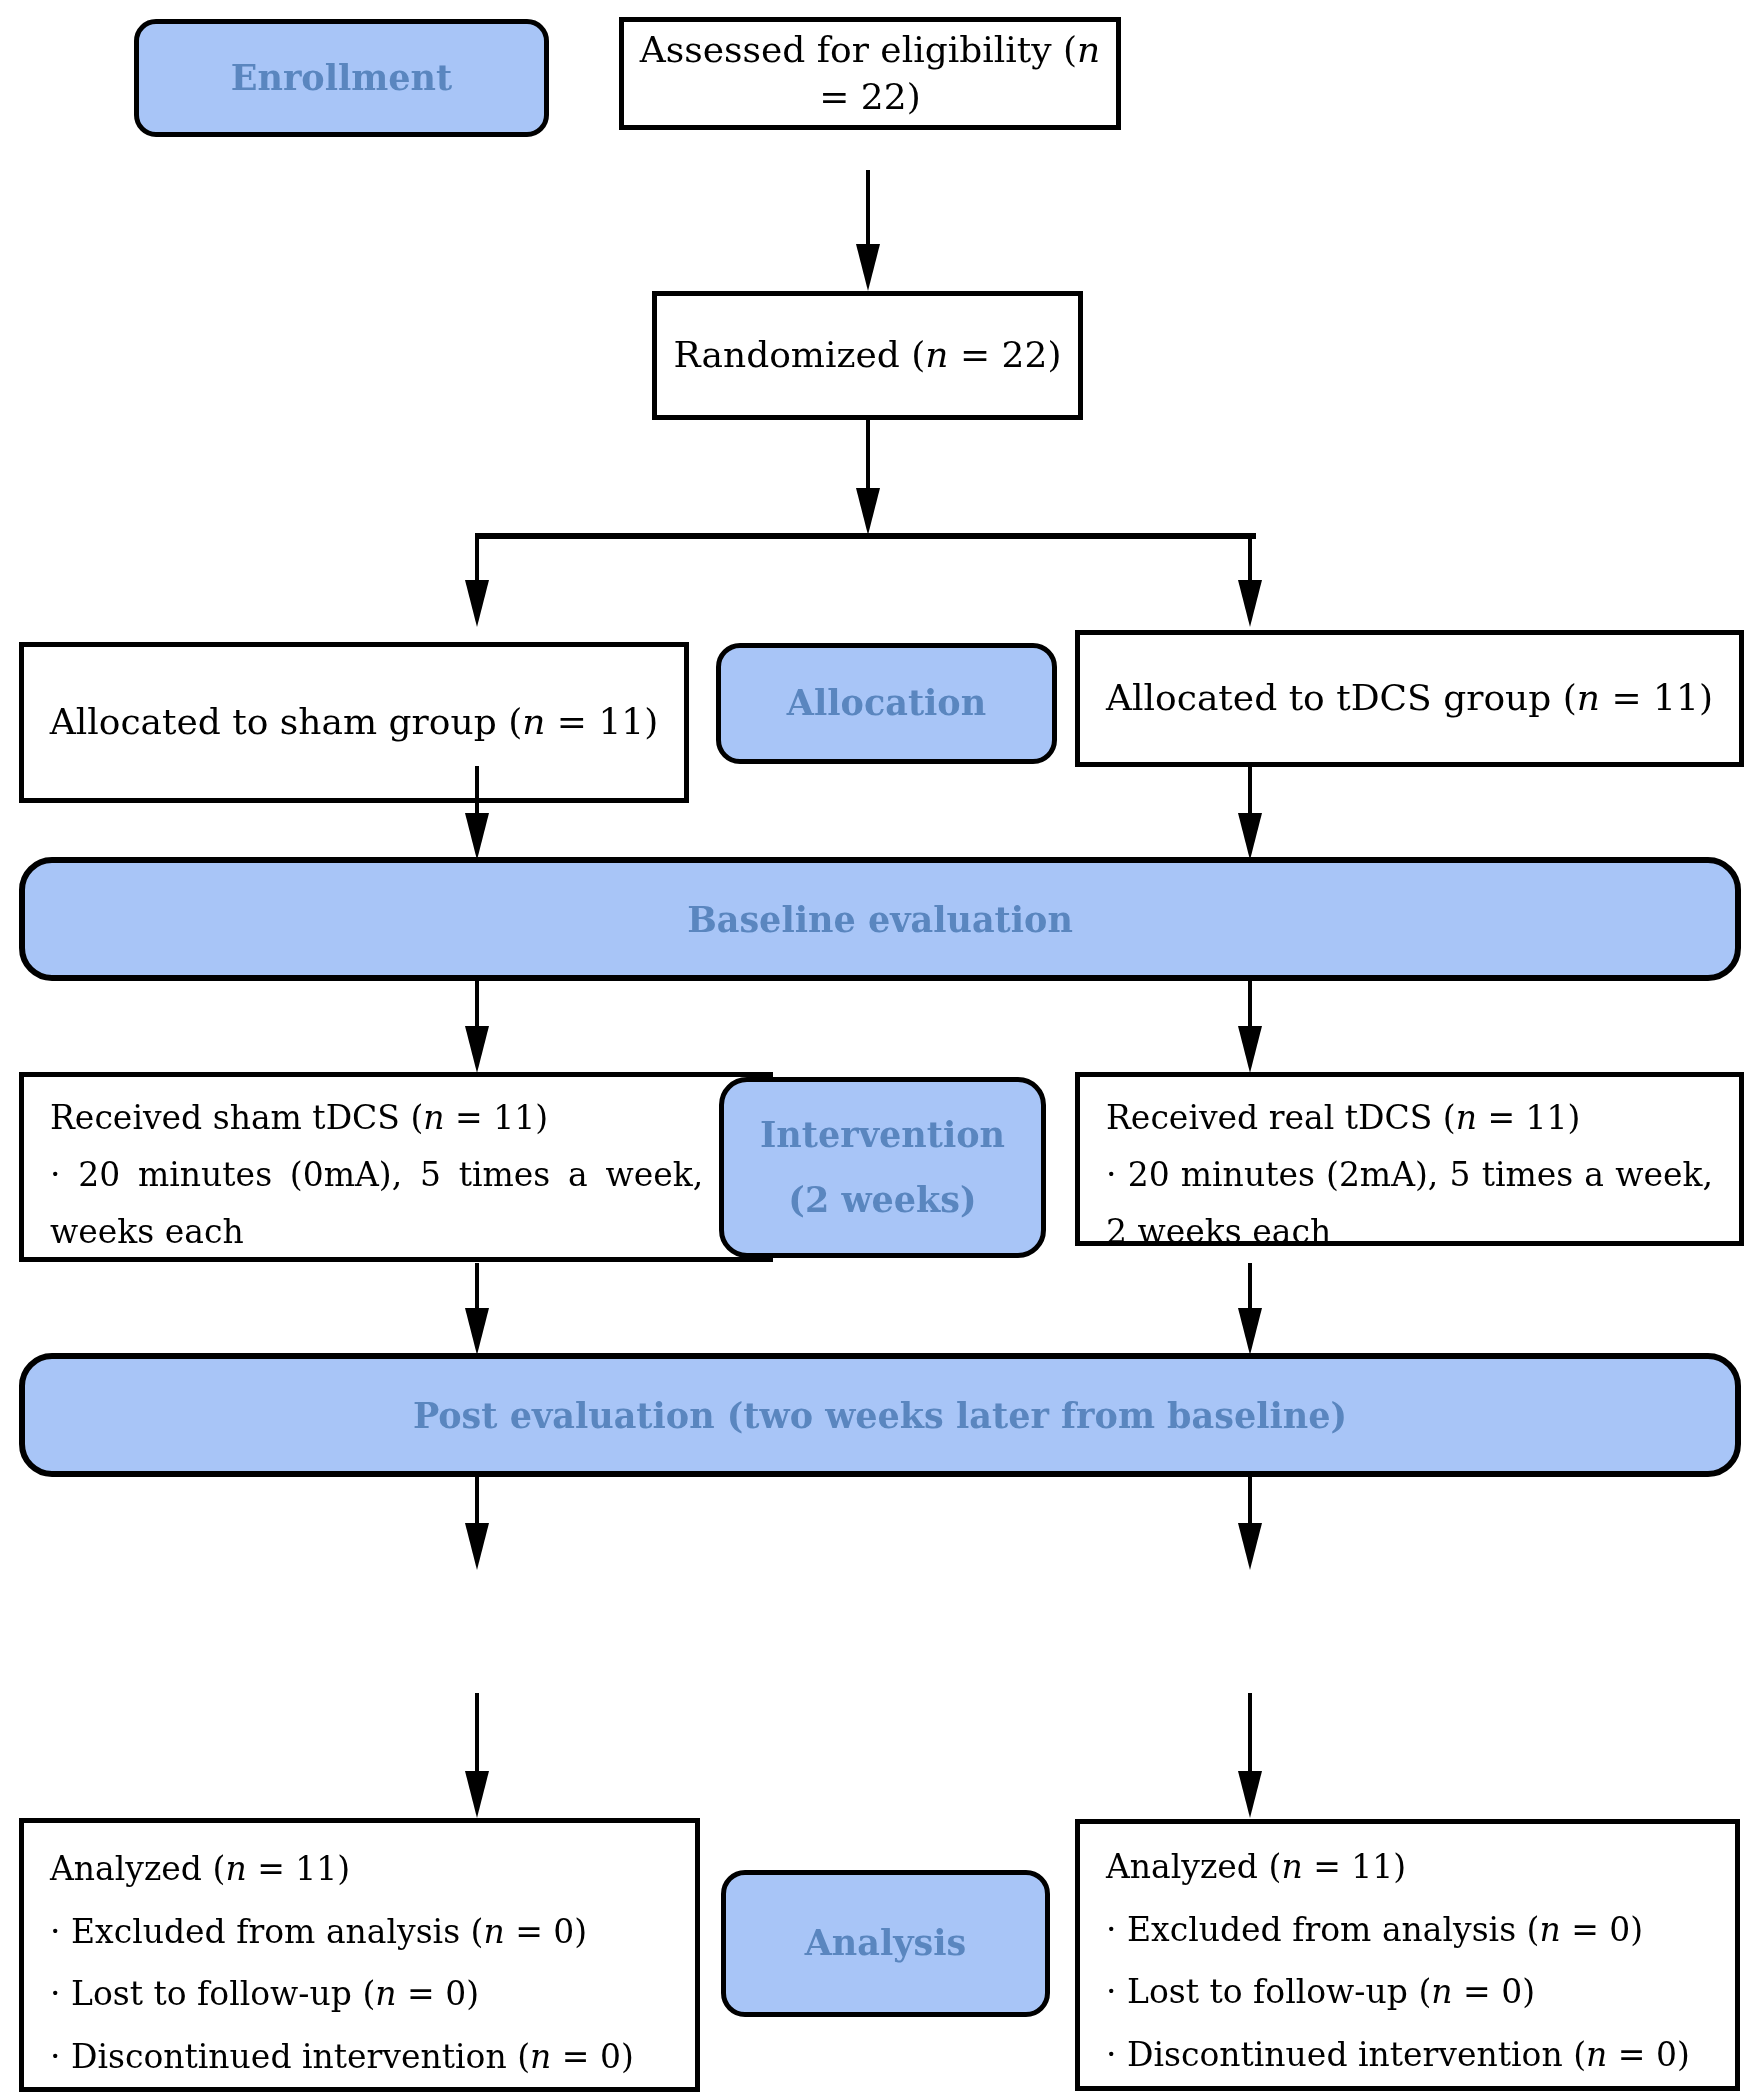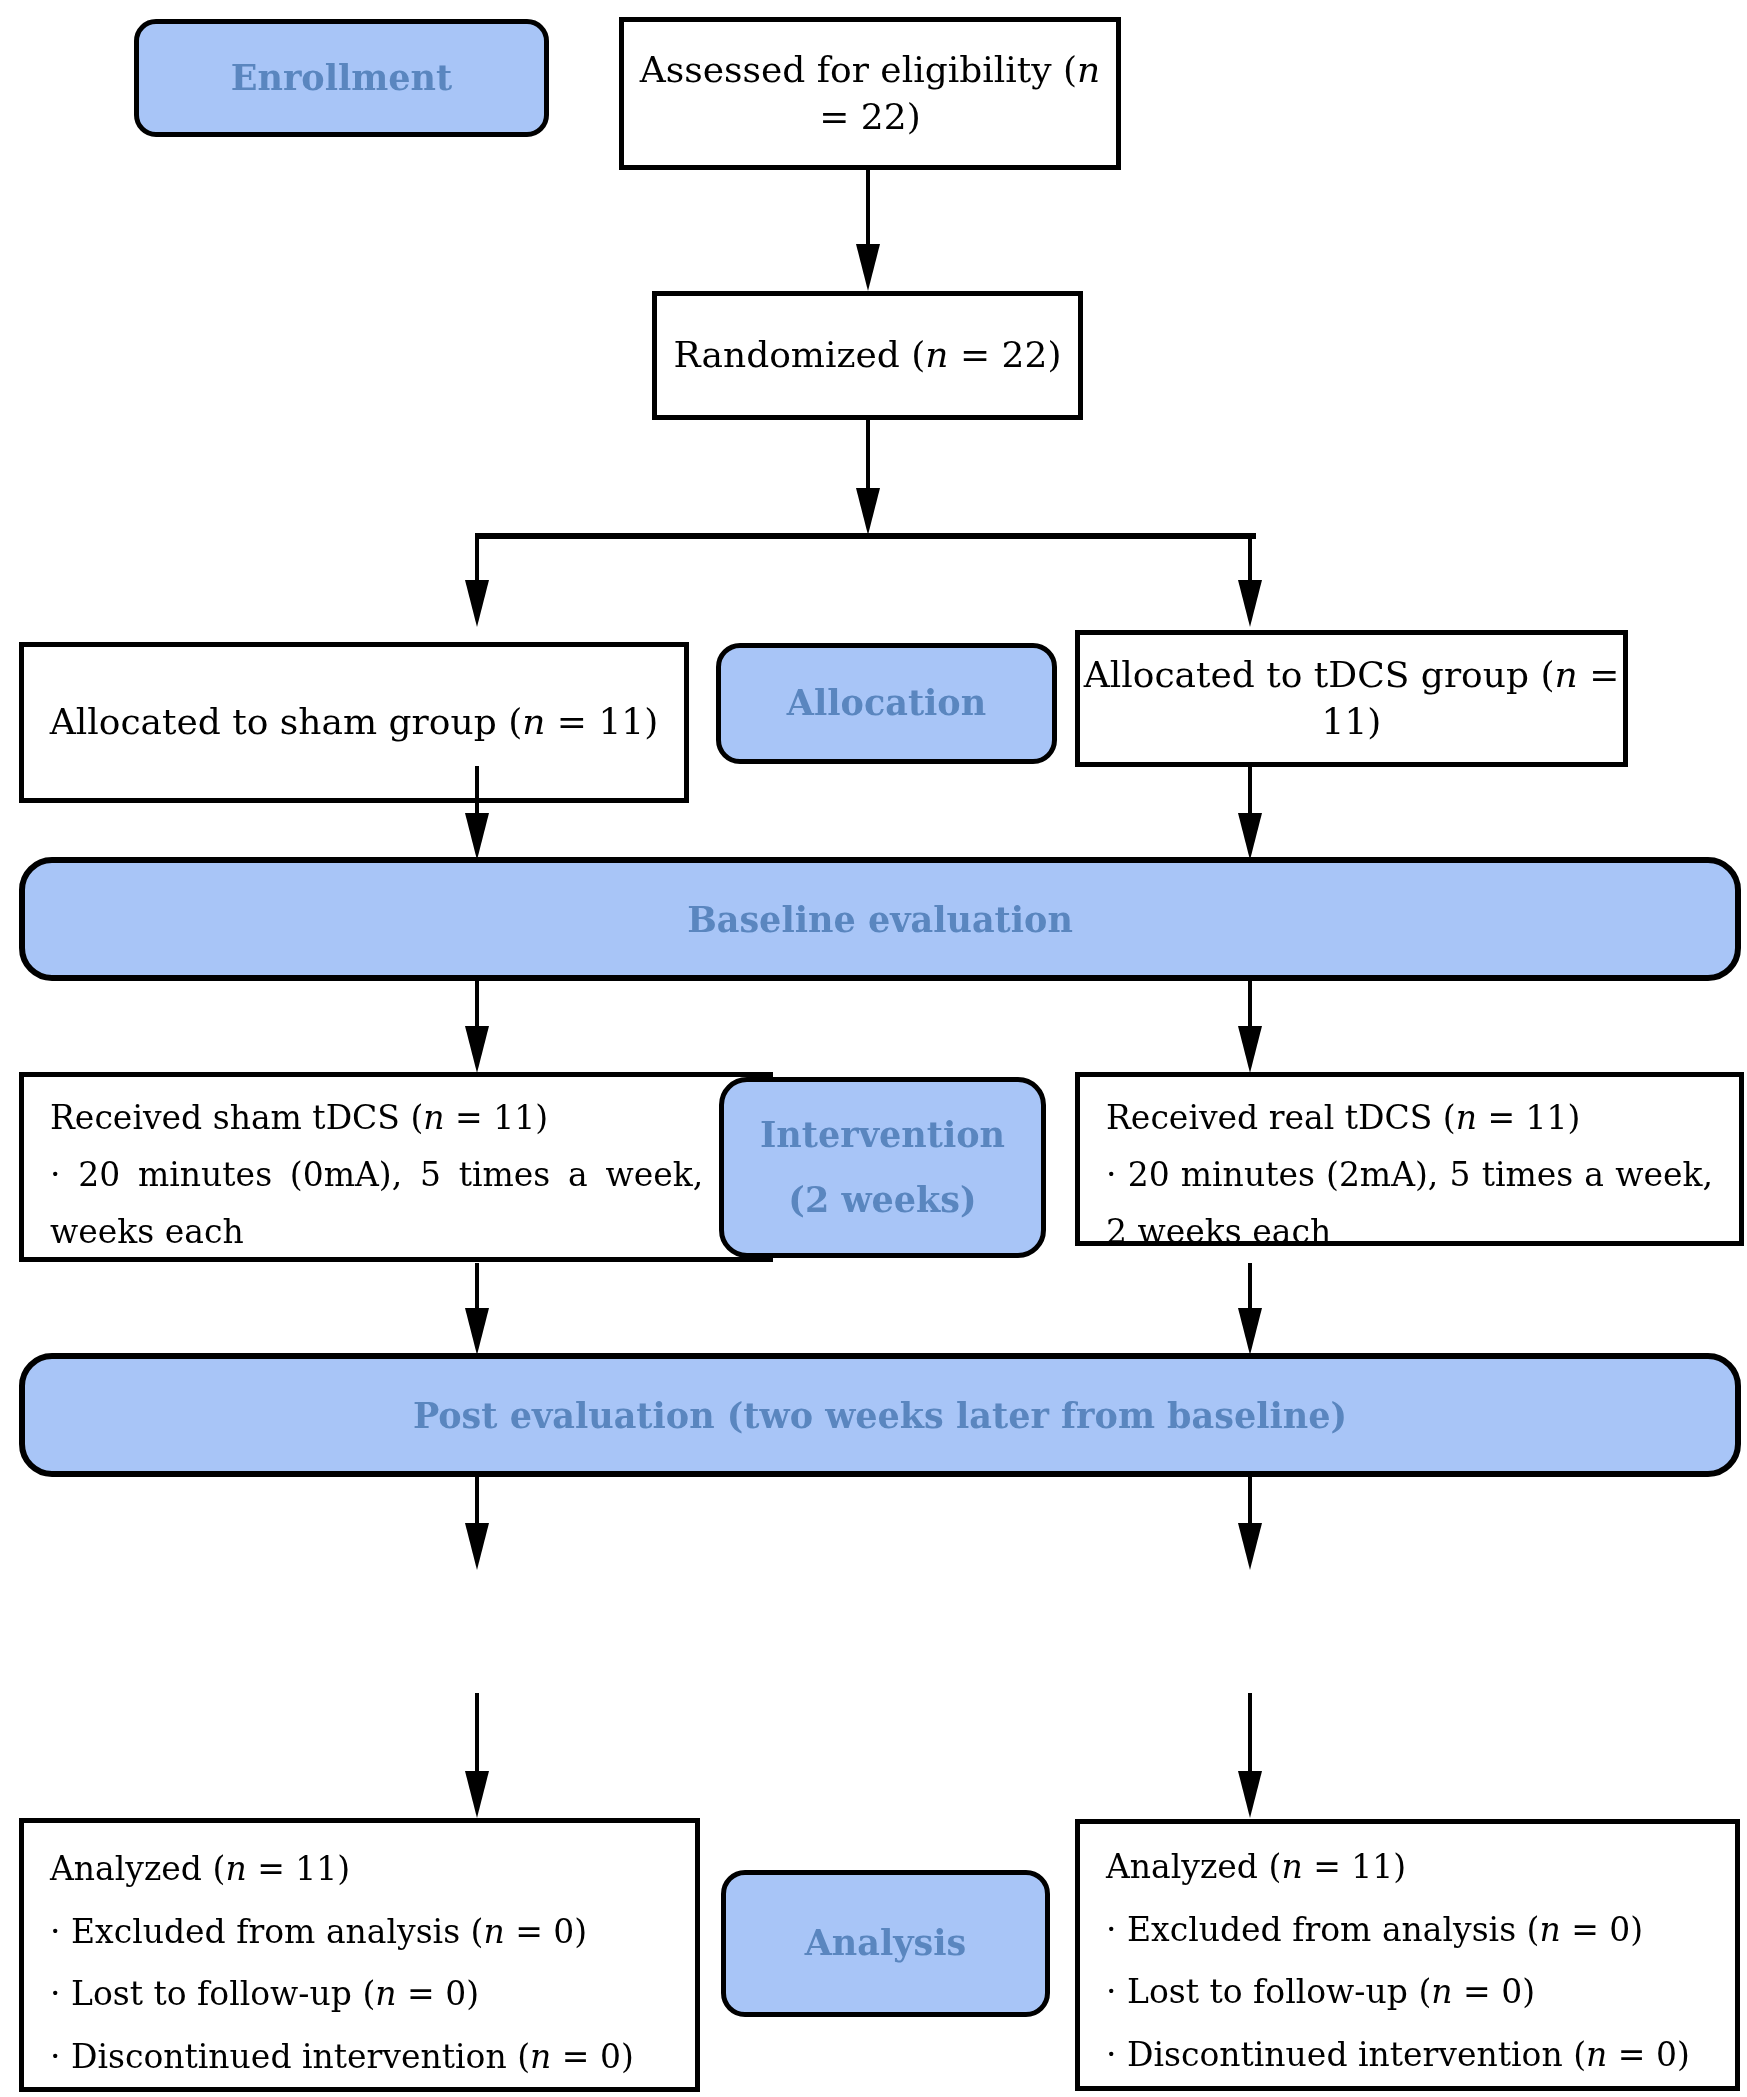--- a/index.html
+++ b/index.html
@@ -43,21 +43,21 @@
 </style>
 </head>
 <body>
 
 <div class="canvas">
 
   <div class="bbox" style="left:134px; top:19px; width:415px; height:118px; border-radius:22px;">
     <span>Enrollment</span>
   </div>
 
-  <div class="wbox" style="left:619px; top:17.3px; width:502px; height:153px;">
+  <div class="wbox" style="left:619px; top:17.3px; width:502px; height:113px;">
     <span>Assessed for eligibility (<i>n</i> = 22)</span>
   </div>
 
   <div class="vline" style="left:866px; top:170px; height:76px;"></div>
   <div class="ahead" style="left:856px; top:244px;"></div>
 
   <div class="wbox" style="left:652px; top:291px; width:431px; height:129px;">
     <span>Randomized (<i>n</i> = 22)</span>
   </div>
 
@@ -70,21 +70,21 @@
   <div class="ahead" style="left:1238px; top:580px;"></div>
 
   <div class="wbox" style="left:19px; top:630px; width:670px; height:161px;margin-top:12px;">
     <span>Allocated to sham group (<i>n</i> = 11)</span>
   </div>
 
   <div class="bbox" style="left:716px; top:643px; width:341px; height:121px;">
     <span>Allocation</span>
   </div>
 
-  <div class="wbox" style="left:1075px; top:630px; width:553px; height:137px;">
+  <div class="wbox" style="left:1075px; top:630px; width:669px; height:137px;">
     <span>Allocated to tDCS group (<i>n</i> = 11)</span>
   </div>
 
   <div class="vline" style="left:475px; top:766px; height:48px;"></div>
   <div class="ahead" style="left:465px; top:813px;"></div>
   <div class="vline" style="left:1248px; top:766px; height:48px;"></div>
   <div class="ahead" style="left:1238px; top:813px;"></div>
 
   <div class="bar" style="top:857px;">
     <span>Baseline evaluation</span>

